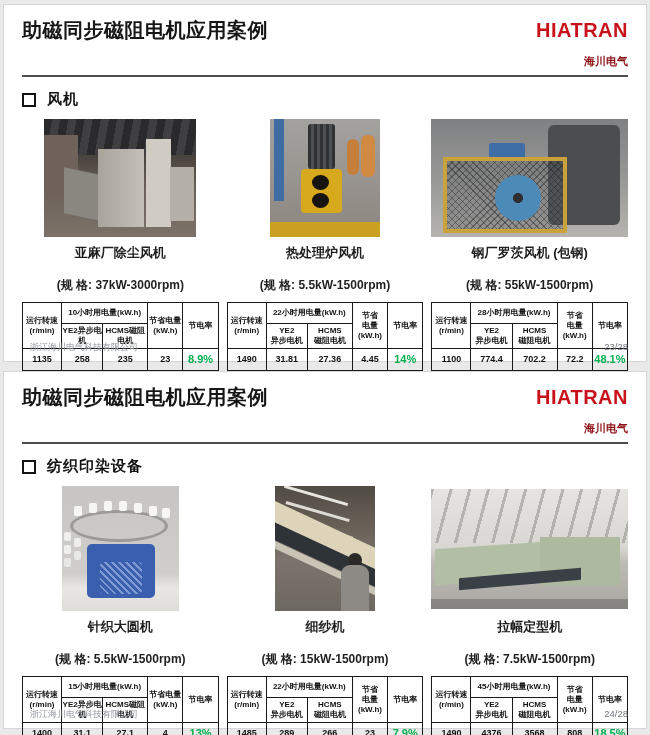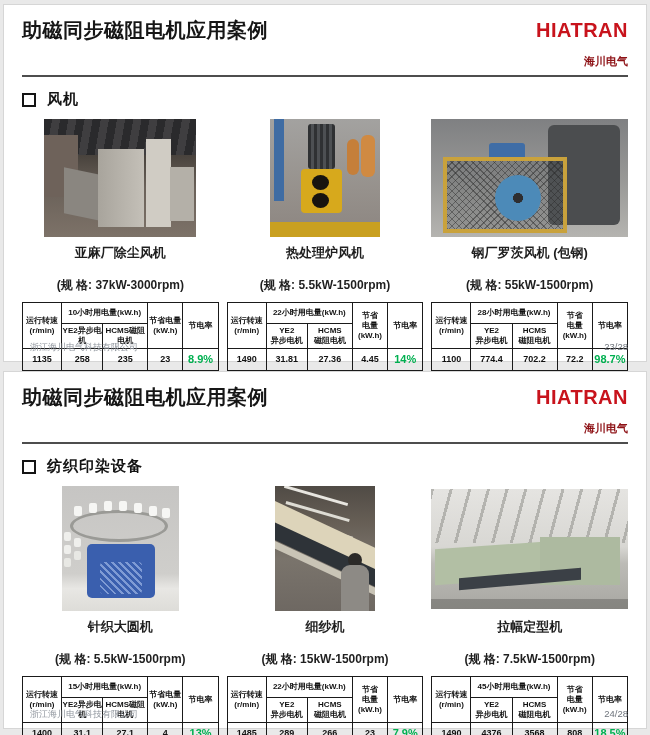--- a/index.html
+++ b/index.html
@@ -248,21 +248,21 @@
             <td>YE2
 异步电机</td>
             <td>HCMS
 磁阻电机</td>
           </tr>
           <tr>
             <td class="val">1100</td>
             <td class="val">774.4</td>
             <td class="val">702.2</td>
             <td class="val">72.2</td>
-            <td class="val rate">98.7%</td>
+            <td class="val rate">48.1%</td>
           </tr>
         </tbody>
           </table>
       </div>
 
     </div>
 
     <div class="s-footer">
       <span class="f-company">浙江海川电气科技有限公司</span>
       <span class="f-page">23/28</span>

